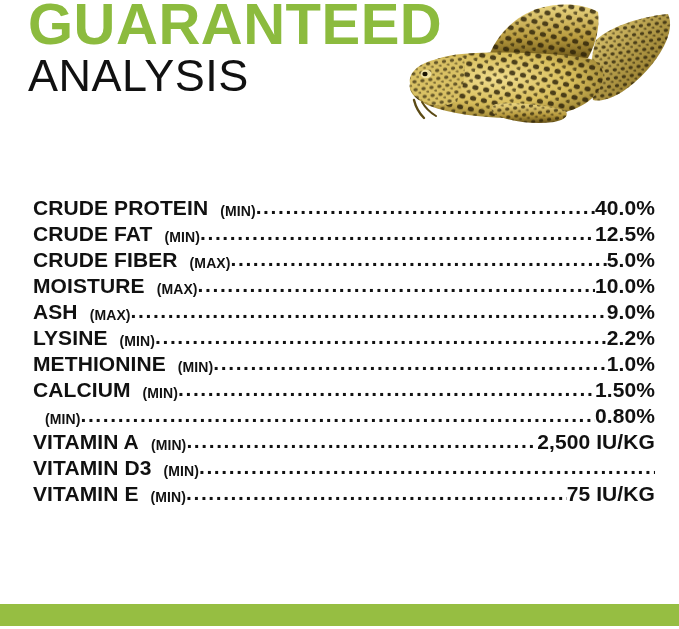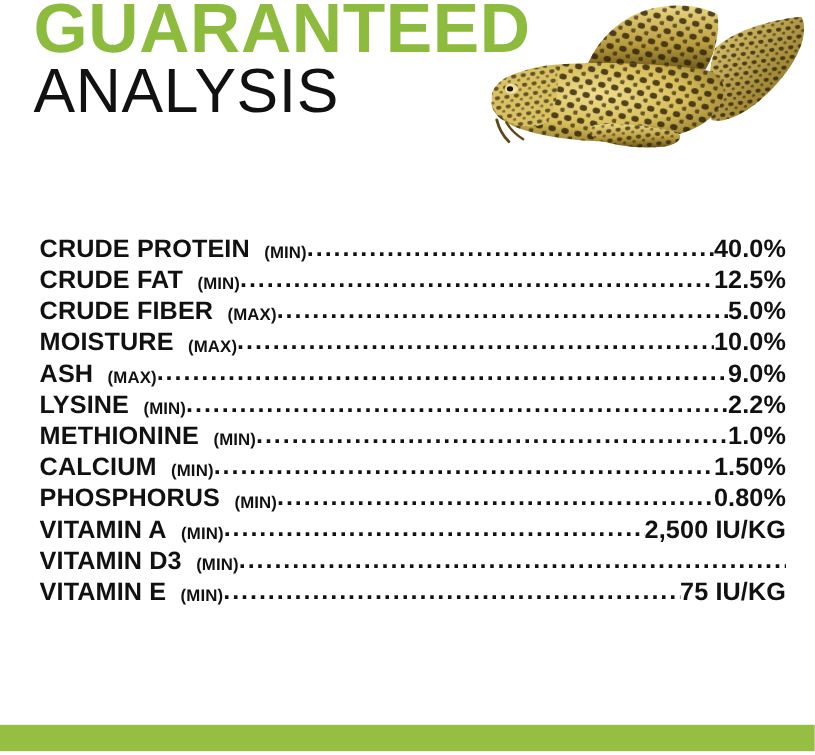--- a/index.html
+++ b/index.html
@@ -41,21 +41,21 @@
     display: block;
     font-size: 58px;
     line-height: 56px;
     font-weight: bold;
     letter-spacing: 0.5px;
     color: #8CBB3E;
     white-space: nowrap;
   }
   .title-sub {
     display: block;
-    font-size: 52px;
+    font-size: 45px;
     line-height: 52px;
     font-weight: 300;
     letter-spacing: 0.5px;
     color: #111111;
     white-space: nowrap;
     margin-top: -2px;
   }
 
   
   .fish-figure {
@@ -257,21 +257,20 @@
         <span class="leader">..........................................................................................</span>
         <span class="nutrient-value">1.0%</span>
       </div>
       <div class="analysis-row">
         <span class="nutrient-name">CALCIUM</span>
         <span class="nutrient-basis">(MIN)</span>
         <span class="leader">..........................................................................................</span>
         <span class="nutrient-value">1.50%</span>
       </div>
       <div class="analysis-row">
-        <span class="nutrient-name">PHOSPHORUS</span>
         <span class="nutrient-basis">(MIN)</span>
         <span class="leader">..........................................................................................</span>
         <span class="nutrient-value">0.80%</span>
       </div>
       <div class="analysis-row">
         <span class="nutrient-name">VITAMIN A</span>
         <span class="nutrient-basis">(MIN)</span>
         <span class="leader">..........................................................................................</span>
         <span class="nutrient-value">2,500 IU/KG</span>
       </div>

